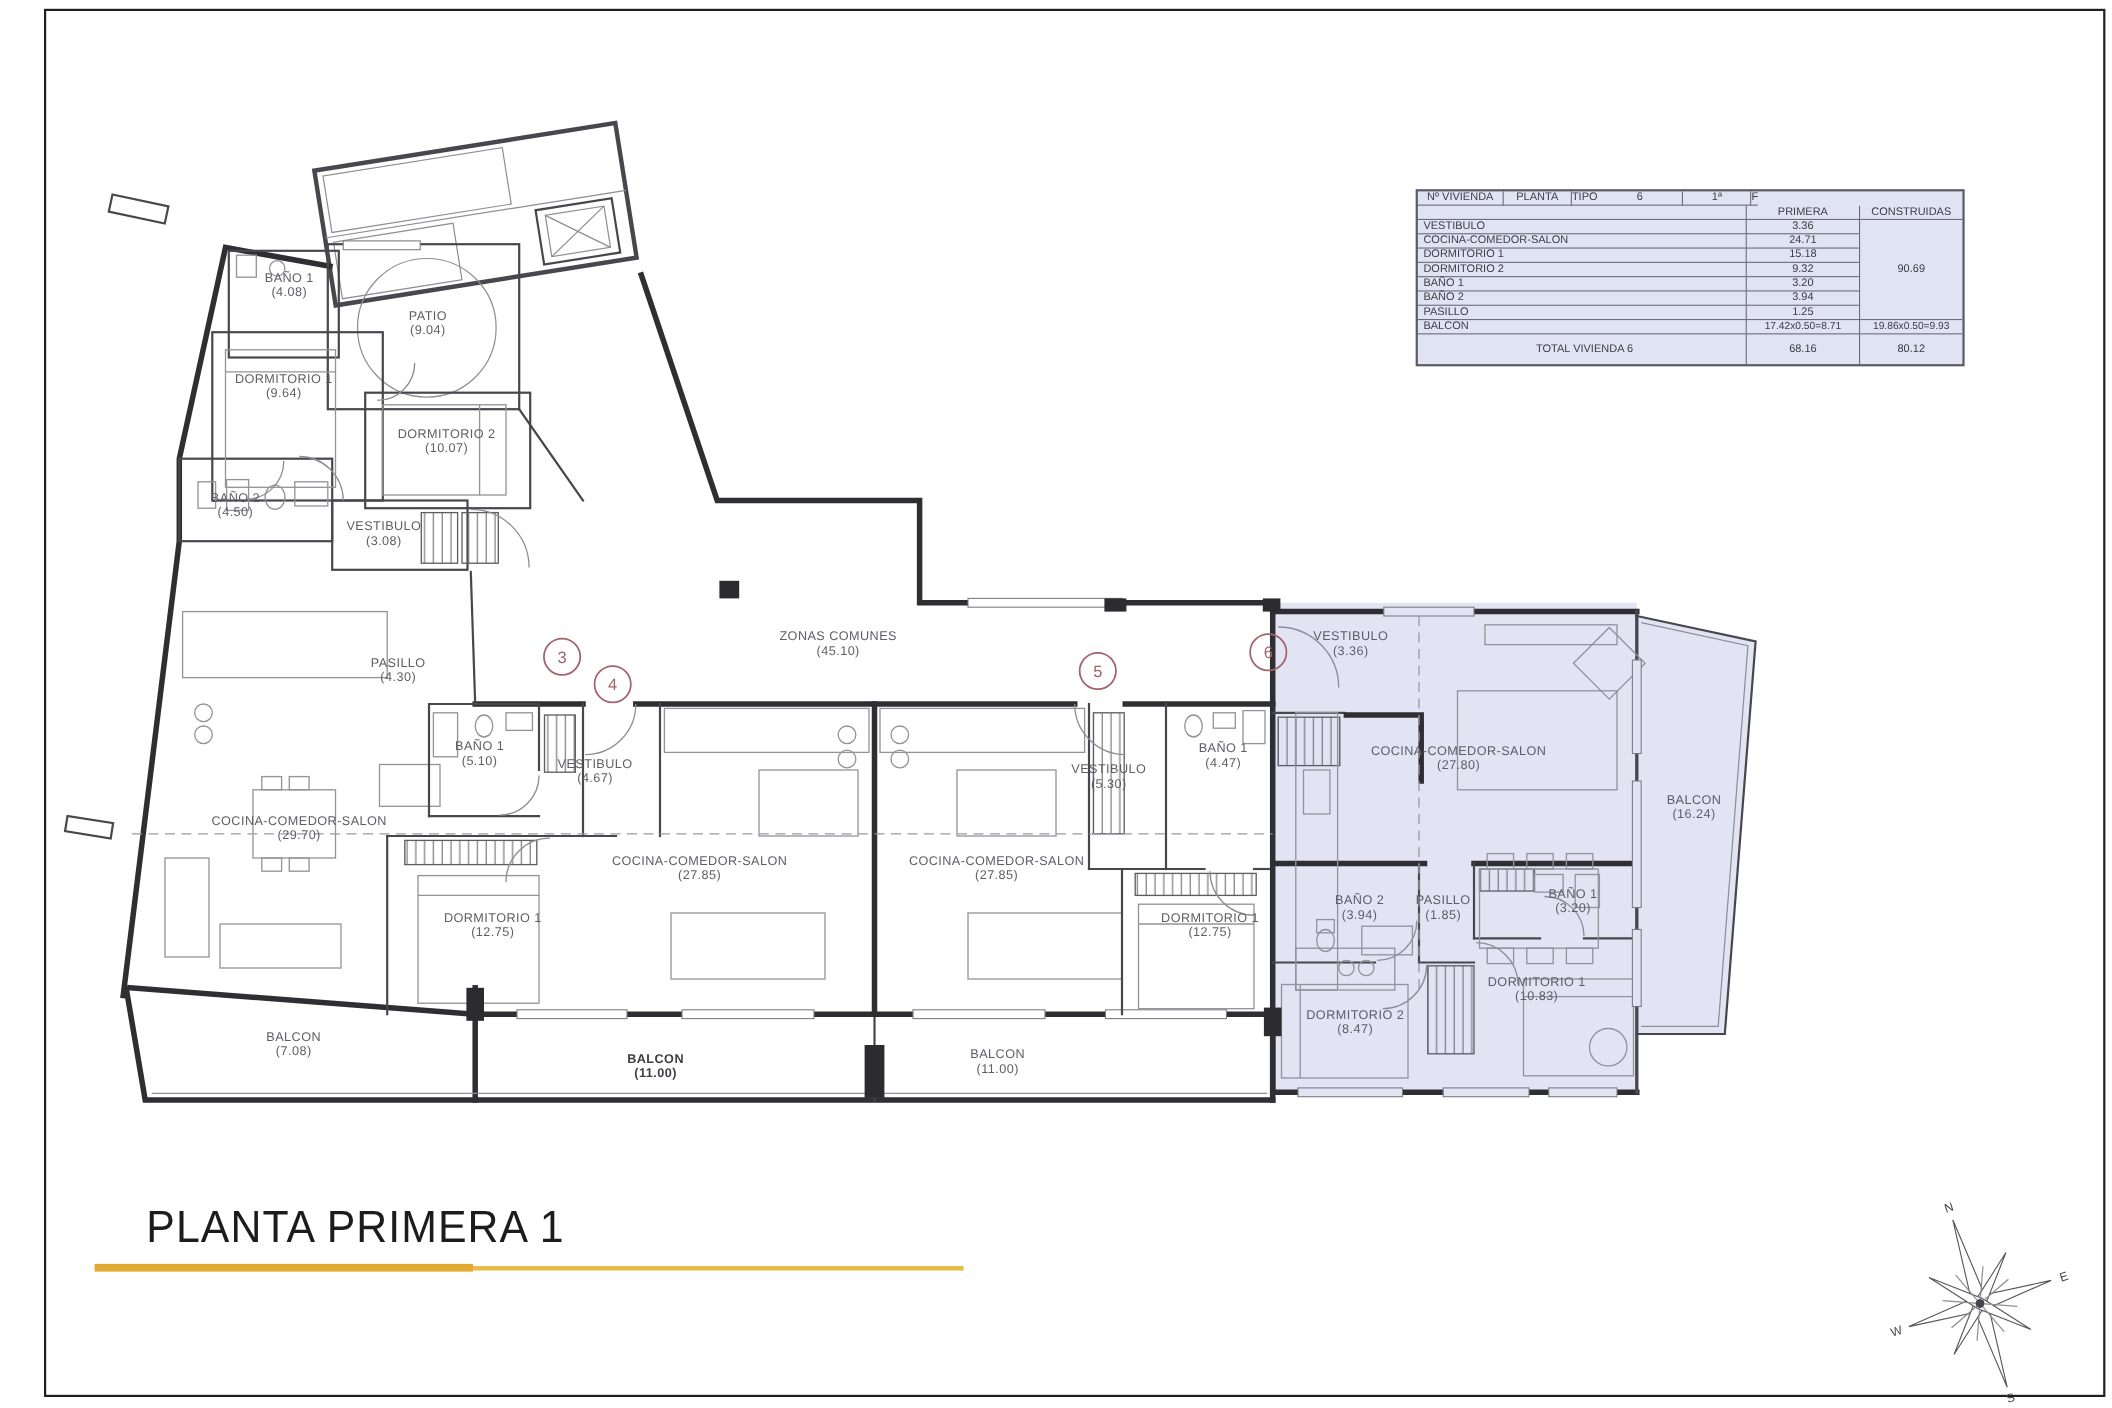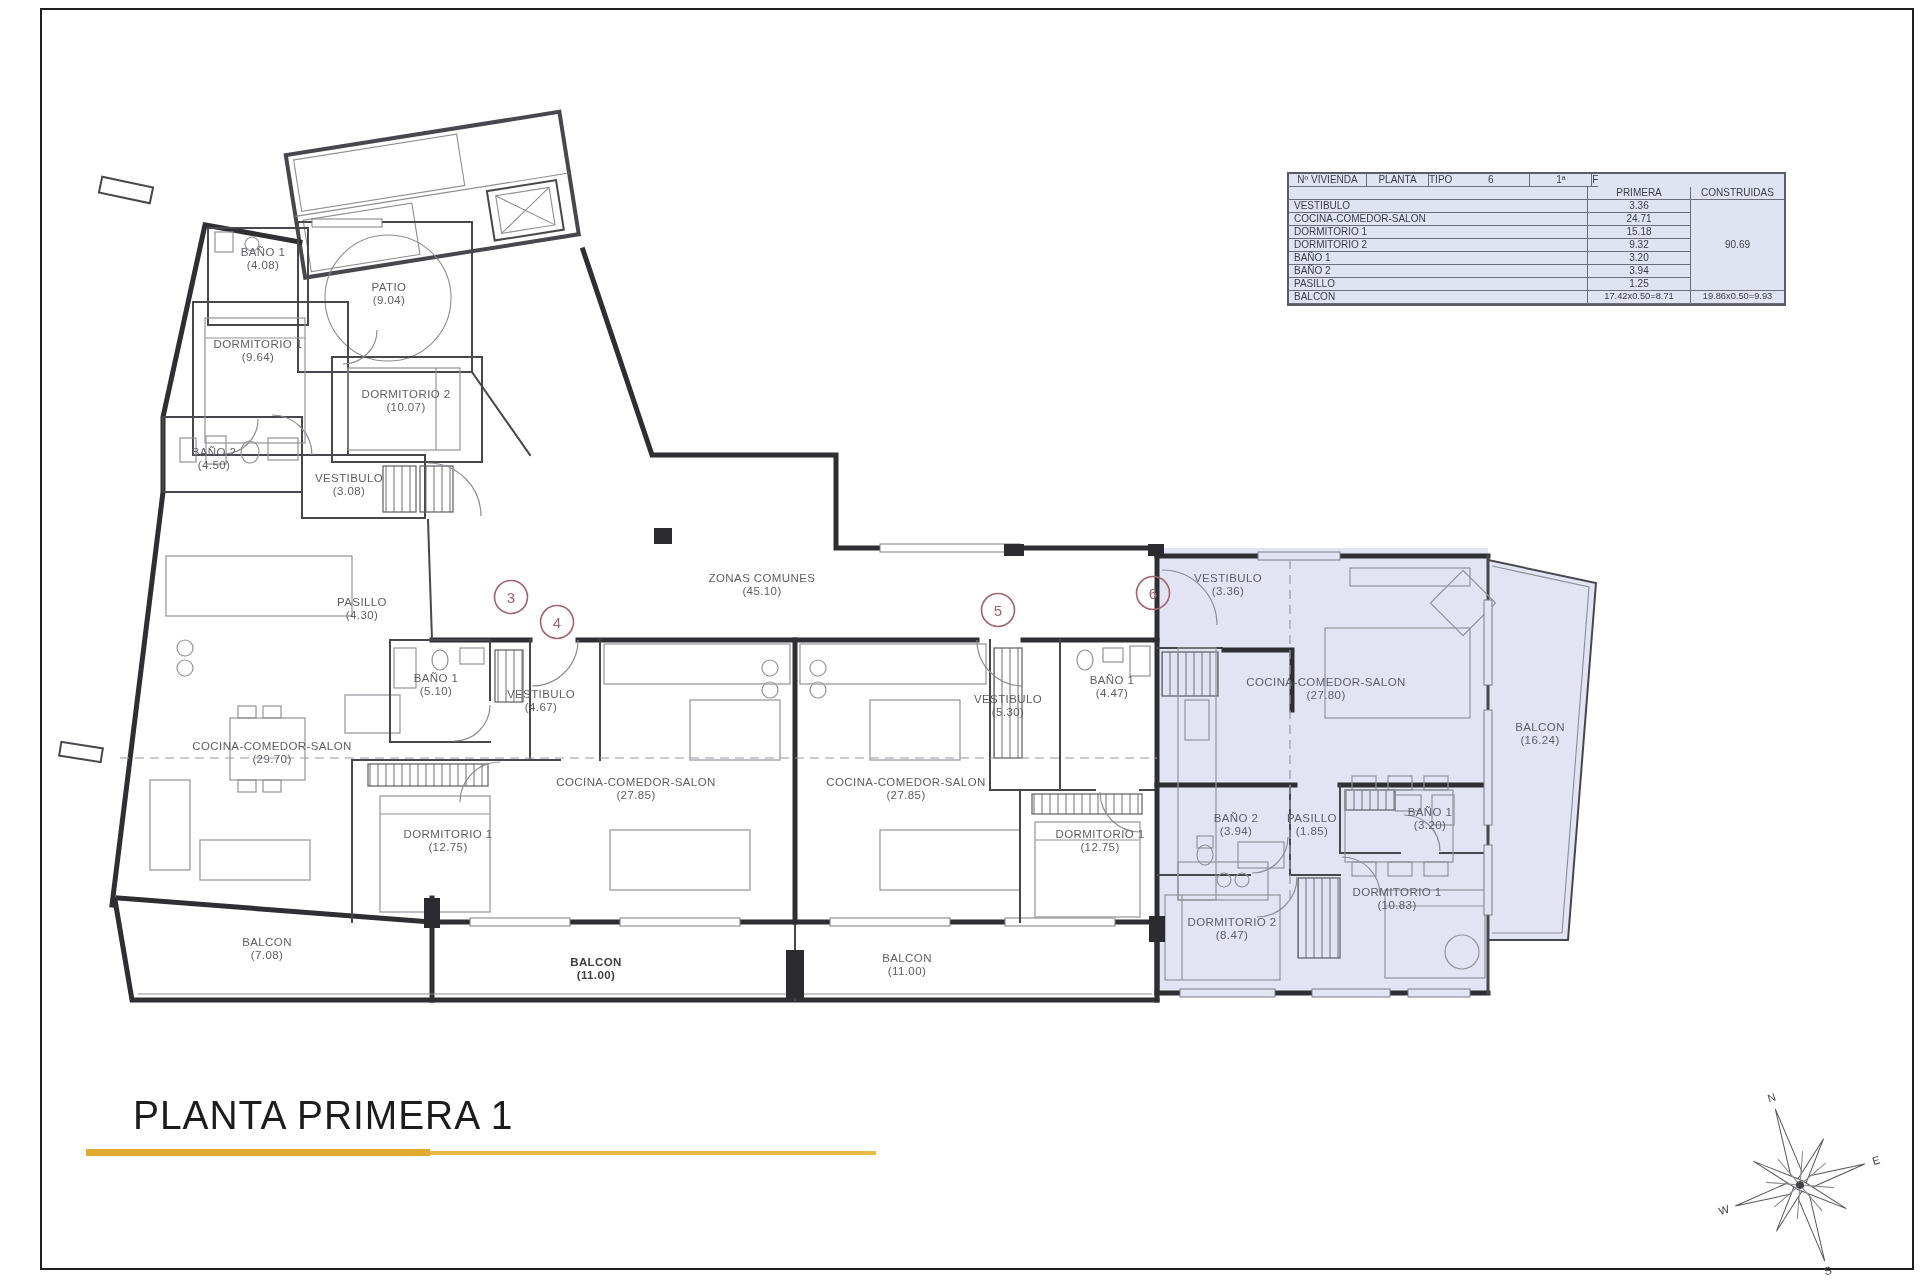--- a/index.html
+++ b/index.html
@@ -397,17 +397,22 @@
           <div class="c u">1.25</div>
         </div>
     </div>
     <div class="c k merged">90.69</div>
   </div>
   <div class="trow">
     <div class="c name">BALCON</div>
     <div class="c u sm">17.42x0.50=8.71</div>
     <div class="c k sm">19.86x0.50=9.93</div>
   </div>
+  <div class="trow total">
+    <div class="c name" style="justify-content:center">TOTAL VIVIENDA 6</div>
+    <div class="c u">68.16</div>
+    <div class="c k">80.12</div>
+  </div>
 </div>
 
 <div class="footer-title">PLANTA PRIMERA 1</div>
 <div class="rule-thick"></div>
 <div class="rule-thin"></div>
 
 </body></html>

